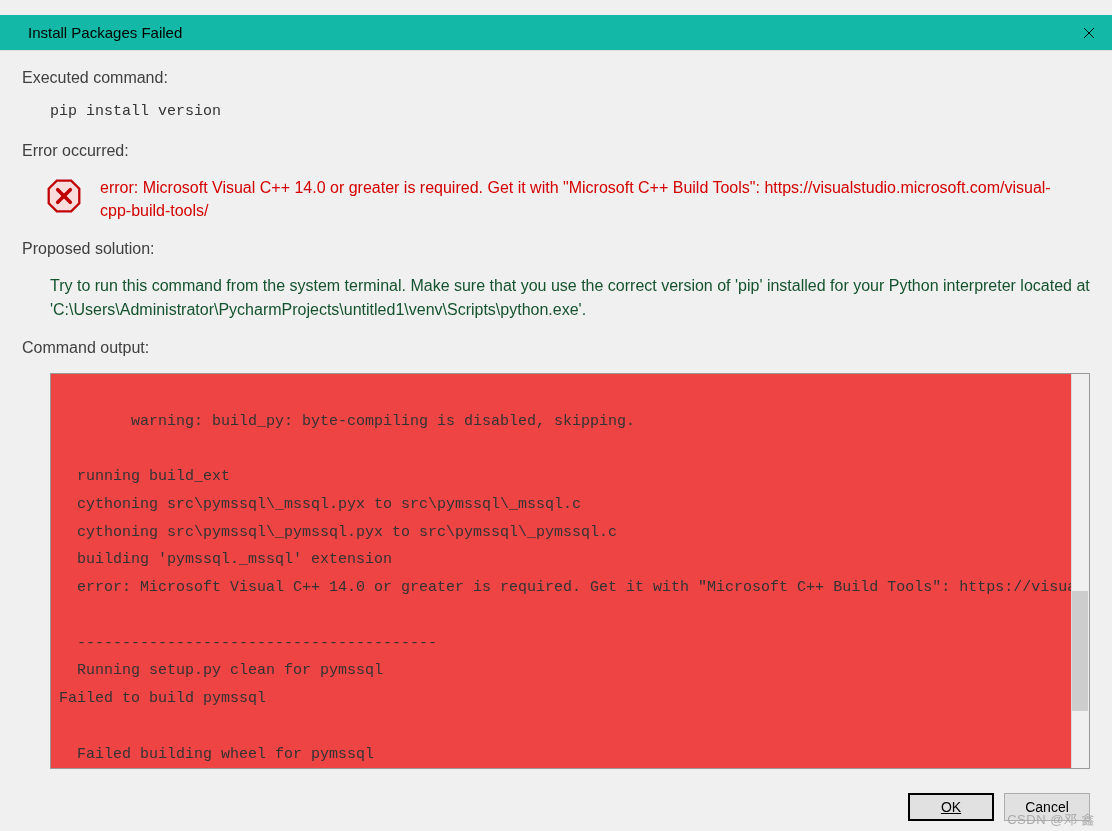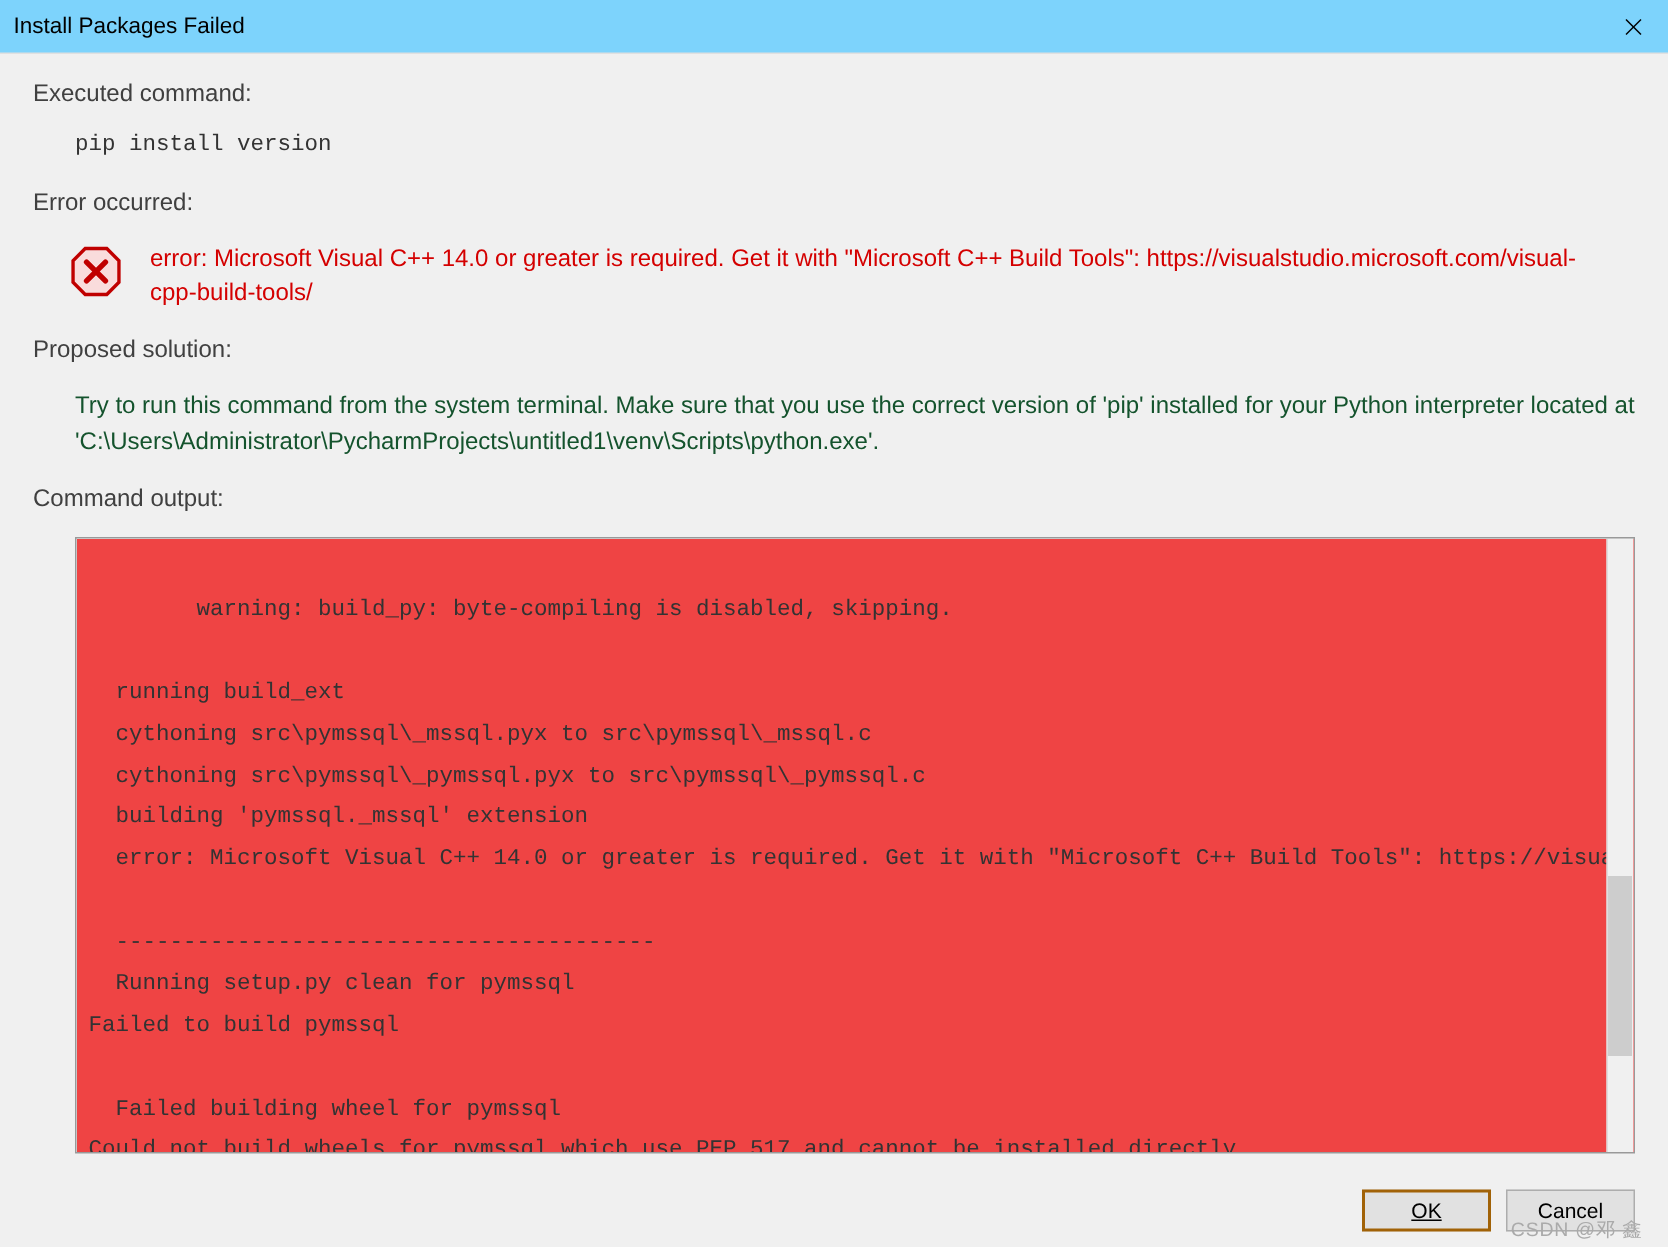--- a/index.html
+++ b/index.html
@@ -12,27 +12,28 @@
       overflow: hidden;
     }
     .window {
       background: #f0f0f0;
       width: 100%;
       height: 100%;
       display: flex;
       flex-direction: column;
     }
     .titlebar {
-      background: #7dd3fc;
+      background: #14b8a6;
       height: 36px;
       display: flex;
       align-items: center;
       justify-content: space-between;
-      padding-left: 9px;
+      padding-left: 28px;
       border-bottom: 1px solid #e0e0e0;
+      margin-top: 15px;
     }
     .titlebar-title {
       font-size: 15px;
       color: #000;
     }
     .close-btn {
       width: 46px;
       height: 36px;
       display: flex;
       align-items: center;
@@ -108,21 +109,21 @@
     .btn {
       min-width: 86px;
       height: 28px;
       background: #e1e1e1;
       border: 1px solid #adadad;
       font-size: 14px;
       cursor: pointer;
       font-family: inherit;
     }
     .btn.primary {
-      border: 2px solid #a16207;
+      border: 2px solid #000000;
       text-decoration: underline;
     }
     .watermark {
       position: absolute;
       right: 17px;
       bottom: 2px;
       font-size: 13px;
       color: #aaa;
       letter-spacing: 0.5px;
       pointer-events: none;

